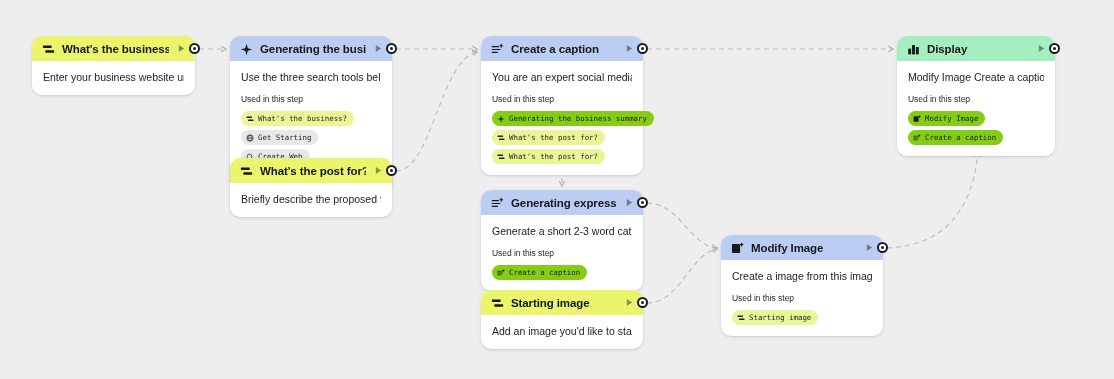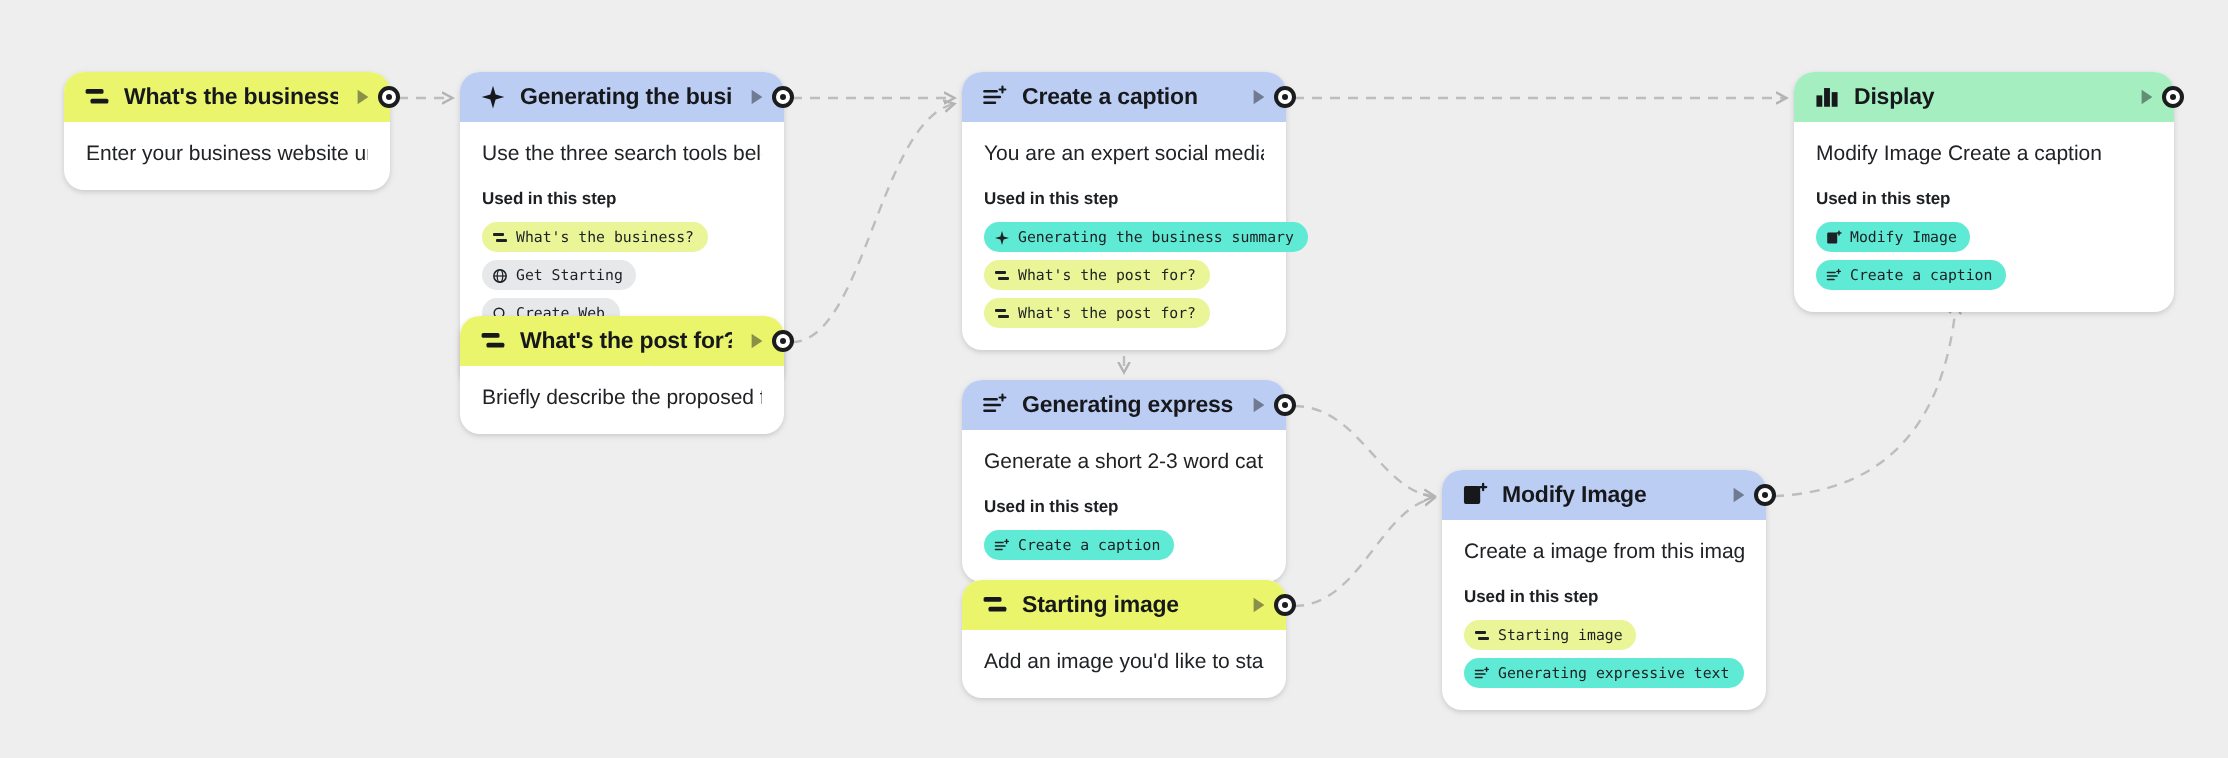--- a/index.html
+++ b/index.html
@@ -76,21 +76,21 @@
   .desc{
     font-size:10.5px;
     color:#202225;
     line-height:14px;
     white-space:nowrap;
     overflow:hidden;
     margin:0 0 0 0;
   }
   .used-label{
     font-size:8.5px;
-    font-weight:700;
+    font-weight:400;
     color:#1d1f22;
     margin:10px 0 7px 0;
     letter-spacing:-0.05px;
   }
   .chips{
     display:flex;
     flex-wrap:wrap;
     gap:4px 5px;
   }
   .chip{
@@ -100,33 +100,33 @@
     height:13px;
     padding:1px 7px 1px 5px;
     border-radius:8px;
     font-family:"DejaVu Sans Mono", monospace;
     font-size:7.4px;
     color:#1d2024;
     white-space:nowrap;
     line-height:13px;
   }
   .chip-yellow{background:#e9f596;}
-  .chip-blue{background:#5eead4;}
+  .chip-blue{background:#84cc16;}
   .chip-gray{background:#e7e8ea;}
   .chip svg{width:8px;height:8px;display:block;flex:0 0 auto;}
 
   
   #n-business{left:32px;top:36px;width:163px;}
   #n-gen-summary{left:230px;top:36px;width:162px;}
   #n-post-for{left:230px;top:158px;width:162px;}
   #n-caption{left:481px;top:36px;width:162px;}
   #n-expressive{left:481px;top:190px;width:162px;}
   #n-starting{left:481px;top:290px;width:162px;}
   #n-modify{left:721px;top:235px;width:162px;}
-  #n-display{left:897px;top:36px;width:190px;}
+  #n-display{left:897px;top:36px;width:158px;}
 </style>
 </head>
 <body>
 
 <div id="canvas">
 
   <svg id="edges" viewBox="0 0 1114 379">
     <defs>
       <marker id="arrow" markerWidth="6" markerHeight="6" refX="4.2" refY="3" orient="auto">
         <path d="M0,0.6 L4.4,3 L0,5.4" fill="none" stroke="#b3b3b3" stroke-width="1"></path>
@@ -359,67 +359,58 @@
       <div class="desc">Create a image from this image S...</div>
       <div class="used-label">Used in this step</div>
       <div class="chips">
         <span class="chip chip-yellow">
           <svg viewBox="0 0 16 16">
               <rect x="1" y="3" width="11" height="3" rx="1" fill="#1d2024"></rect>
               <rect x="4" y="9" width="11" height="3" rx="1" fill="#1d2024"></rect>
             </svg>
           <span>Starting image</span>
         </span>
+      </div>
+    </div>
+  </div>
+
+  <div class="node" id="n-display">
+    <div class="node-head head-green">
+      <span class="head-icon">
+        <svg viewBox="0 0 16 16">
+            <rect x="1.5" y="7" width="3.6" height="7" fill="#16181c"></rect>
+            <rect x="6.2" y="2.5" width="3.6" height="11.5" fill="#16181c"></rect>
+            <rect x="10.9" y="5" width="3.6" height="9" fill="#16181c"></rect>
+          </svg>
+      </span>
+      <span class="head-title">Display</span>
+      <span class="play-btn">
+        <svg viewBox="0 0 10 10" width="9" height="9">
+            <path d="M2,1 L8,5 L2,9 Z" fill="#16181c"></path>
+          </svg>
+      </span>
+      <span class="port"></span>
+    </div>
+    <div class="node-body">
+      <div class="desc">Modify Image Create a caption</div>
+      <div class="used-label">Used in this step</div>
+      <div class="chips">
+        <span class="chip chip-blue">
+          <svg viewBox="0 0 16 16">
+              <rect x="1.2" y="2.5" width="10" height="11" rx="1.2" fill="#1d2024"></rect>
+              <path d="M13,1.2 V5 M11.1,3.1 H14.9" stroke="#1d2024" stroke-width="1.5" stroke-linecap="round"></path>
+            </svg>
+          <span>Modify Image</span>
+        </span>
         <span class="chip chip-blue">
           <svg viewBox="0 0 16 16">
               <path d="M1.5,4.5 H9" stroke="#1d2024" stroke-width="1.6" stroke-linecap="round"></path>
               <path d="M1.5,8 H11" stroke="#1d2024" stroke-width="1.6" stroke-linecap="round"></path>
               <path d="M1.5,11.5 H8" stroke="#1d2024" stroke-width="1.6" stroke-linecap="round"></path>
               <path d="M12.6,1.5 V5.2 M10.8,3.35 H14.4" stroke="#1d2024" stroke-width="1.4" stroke-linecap="round"></path>
             </svg>
-          <span>Generating expressive text</span>
+          <span>Create a caption</span>
         </span>
       </div>
     </div>
   </div>
 
-  <div class="node" id="n-display">
-    <div class="node-head head-green">
-      <span class="head-icon">
-        <svg viewBox="0 0 16 16">
-            <rect x="1.5" y="7" width="3.6" height="7" fill="#16181c"></rect>
-            <rect x="6.2" y="2.5" width="3.6" height="11.5" fill="#16181c"></rect>
-            <rect x="10.9" y="5" width="3.6" height="9" fill="#16181c"></rect>
-          </svg>
-      </span>
-      <span class="head-title">Display</span>
-      <span class="play-btn">
-        <svg viewBox="0 0 10 10" width="9" height="9">
-            <path d="M2,1 L8,5 L2,9 Z" fill="#16181c"></path>
-          </svg>
-      </span>
-      <span class="port"></span>
-    </div>
-    <div class="node-body">
-      <div class="desc">Modify Image Create a caption</div>
-      <div class="used-label">Used in this step</div>
-      <div class="chips">
-        <span class="chip chip-blue">
-          <svg viewBox="0 0 16 16">
-              <rect x="1.2" y="2.5" width="10" height="11" rx="1.2" fill="#1d2024"></rect>
-              <path d="M13,1.2 V5 M11.1,3.1 H14.9" stroke="#1d2024" stroke-width="1.5" stroke-linecap="round"></path>
-            </svg>
-          <span>Modify Image</span>
-        </span>
-        <span class="chip chip-blue">
-          <svg viewBox="0 0 16 16">
-              <path d="M1.5,4.5 H9" stroke="#1d2024" stroke-width="1.6" stroke-linecap="round"></path>
-              <path d="M1.5,8 H11" stroke="#1d2024" stroke-width="1.6" stroke-linecap="round"></path>
-              <path d="M1.5,11.5 H8" stroke="#1d2024" stroke-width="1.6" stroke-linecap="round"></path>
-              <path d="M12.6,1.5 V5.2 M10.8,3.35 H14.4" stroke="#1d2024" stroke-width="1.4" stroke-linecap="round"></path>
-            </svg>
-          <span>Create a caption</span>
-        </span>
-      </div>
-    </div>
-  </div>
-
 </div>
 
 </body></html>

